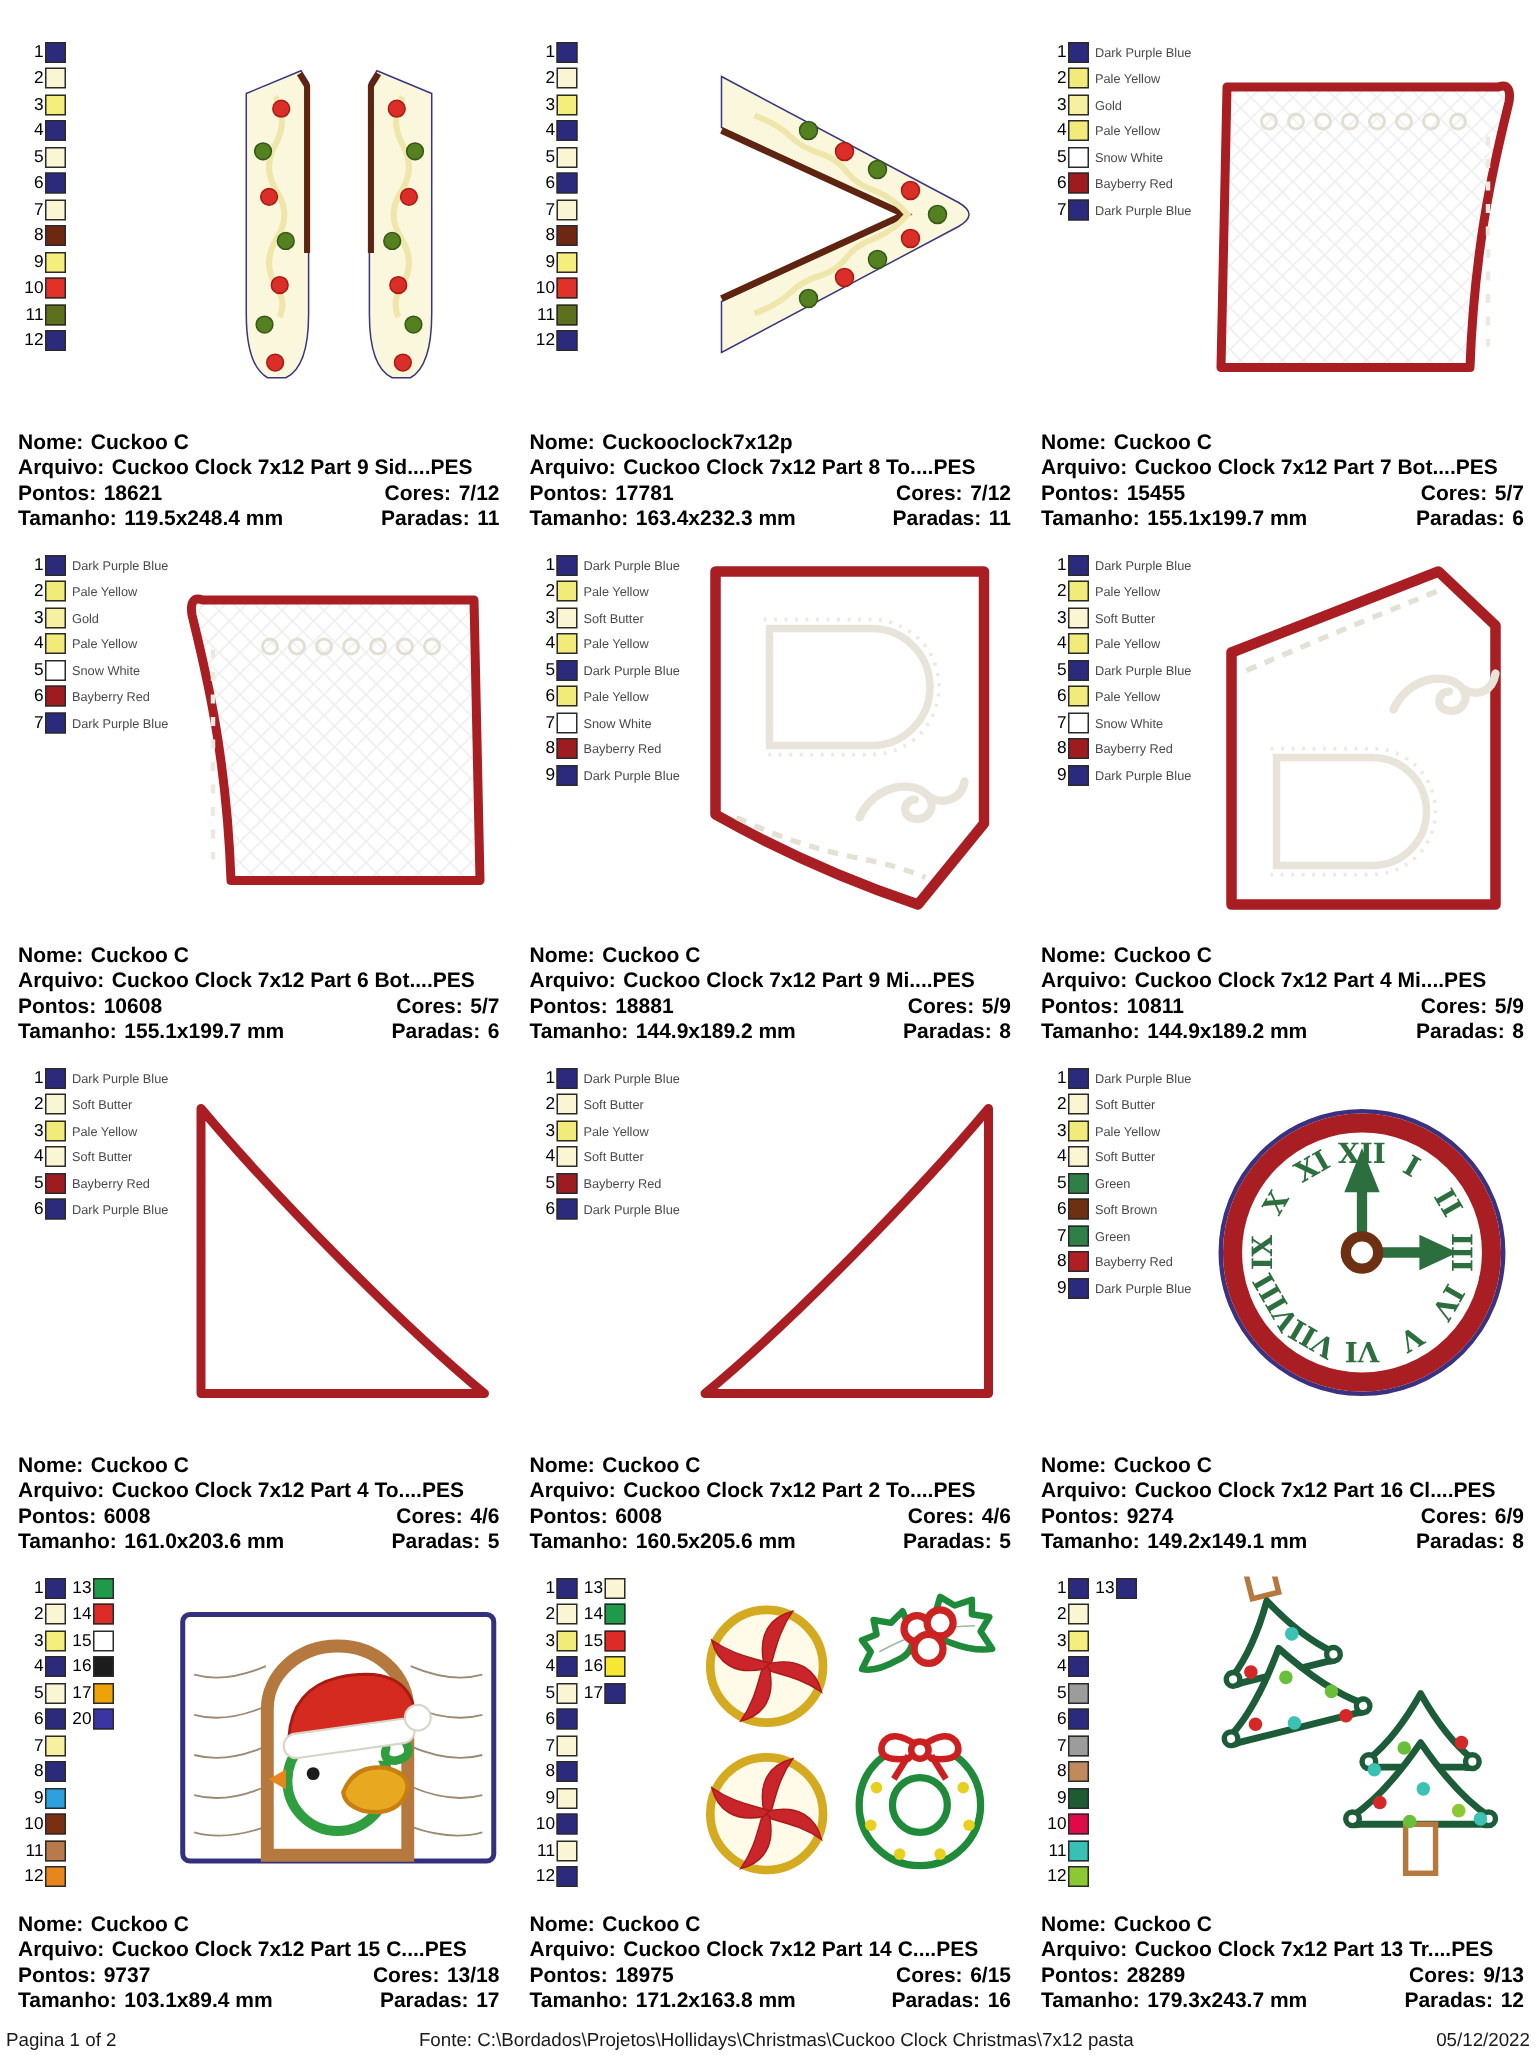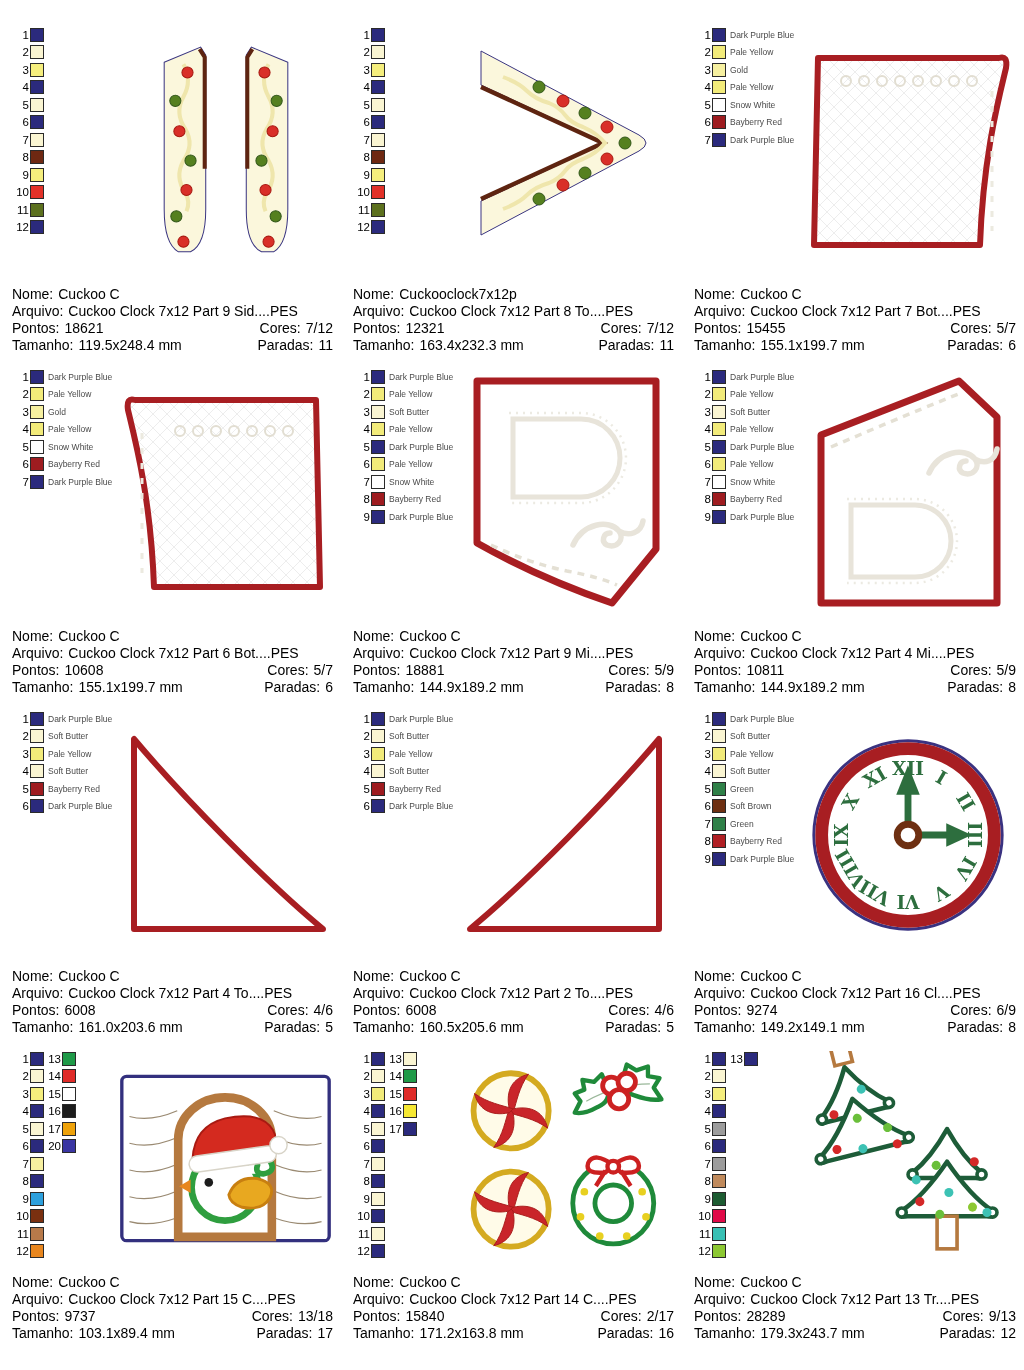--- a/index.html
+++ b/index.html
@@ -10,21 +10,21 @@
   .cell{position:relative;}
   .palette{position:absolute;top:4px;left:12px;display:grid;
            grid-template-rows:repeat(12,17.5px);grid-auto-flow:column;grid-auto-columns:min-content;z-index:2;}
   .pal-row{display:flex;align-items:center;height:17.5px;white-space:nowrap;}
   .pal-n{display:inline-block;min-width:17px;text-align:right;font-size:11.5px;margin-right:1px;}
   .pal-sw{display:inline-block;width:12px;height:12px;border:1px solid #2a2a2a;box-sizing:content-box;}
   .pal-lb{font-size:8.5px;color:#4a4a4a;margin-left:4px;padding-right:6px;}
   .art{position:absolute;top:2px;left:112px;right:2px;height:254px;
        display:flex;align-items:center;justify-content:center;z-index:1;}
   .r4 .art{height:222px;}
-  .info{position:absolute;left:12px;right:8px;bottom:10px;font-weight:normal;font-size:14px;line-height:17px;white-space:nowrap;}
+  .info{position:absolute;left:12px;right:8px;bottom:10px;font-weight:bold;font-size:14px;line-height:17px;white-space:nowrap;}
   .r4 .info{bottom:6px;}
   .iline{display:block;}
   .split{display:flex;justify-content:space-between;}
   .vl{margin-left:5px;}
   #footer{position:absolute;left:4px;right:4px;bottom:3px;display:flex;align-items:baseline;
           font-size:12.5px;font-weight:normal;color:#1a1a1a;}
   #footer .mid{margin:0 auto;}
   svg text.rn{font-family:"DejaVu Serif",serif;font-weight:bold;fill:#2d6e3e;}
 </style>
 </head>
@@ -190,21 +190,21 @@
               <circle cx="140" cy="86" r="6"></circle>
               <circle cx="140" cy="118" r="6"></circle>
               <circle cx="96" cy="144" r="6"></circle>
             </g>
       </svg>
     </div>
     <div class="info">
       <div class="iline"><span>Nome:</span><span class="vl">Cuckooclock7x12p</span></div>
       <div class="iline"><span>Arquivo:</span><span class="vl">Cuckoo Clock 7x12 Part 8 To....PES</span></div>
       <div class="iline split">
-            <span><span>Pontos:</span><span class="vl">12321</span></span>
+            <span><span>Pontos:</span><span class="vl">17781</span></span>
             <span><span>Cores:</span><span class="vl">7/12</span></span>
           </div>
       <div class="iline split">
             <span><span>Tamanho:</span><span class="vl">163.4x232.3 mm</span></span>
             <span><span>Paradas:</span><span class="vl">11</span></span>
           </div>
     </div>
   </div>
 
   <div class="cell">
@@ -920,22 +920,22 @@
             <path d="M150,118 L140,134 M166,118 L176,134" fill="none"></path>
             <circle cx="158" cy="114" r="6"></circle>
           </g>
         </g>
       </svg>
     </div>
     <div class="info">
       <div class="iline"><span>Nome:</span><span class="vl">Cuckoo C</span></div>
       <div class="iline"><span>Arquivo:</span><span class="vl">Cuckoo Clock 7x12 Part 14 C....PES</span></div>
       <div class="iline split">
-            <span><span>Pontos:</span><span class="vl">15840</span></span>
-            <span><span>Cores:</span><span class="vl">2/17</span></span>
+            <span><span>Pontos:</span><span class="vl">18975</span></span>
+            <span><span>Cores:</span><span class="vl">6/15</span></span>
           </div>
       <div class="iline split">
             <span><span>Tamanho:</span><span class="vl">171.2x163.8 mm</span></span>
             <span><span>Paradas:</span><span class="vl">16</span></span>
           </div>
     </div>
   </div>
 
   <div class="cell r4">
     <div class="palette">
@@ -1042,13 +1042,18 @@
           </div>
       <div class="iline split">
             <span><span>Tamanho:</span><span class="vl">179.3x243.7 mm</span></span>
             <span><span>Paradas:</span><span class="vl">12</span></span>
           </div>
     </div>
   </div>
 
 </div>
 
+<div id="footer">
+  <span>Pagina 1 of 2</span>
+  <span class="mid">Fonte: C:\Bordados\Projetos\Hollidays\Christmas\Cuckoo Clock Christmas\7x12 pasta</span>
+  <span>05/12/2022</span>
 </div>
+</div>
 
 </body></html>

